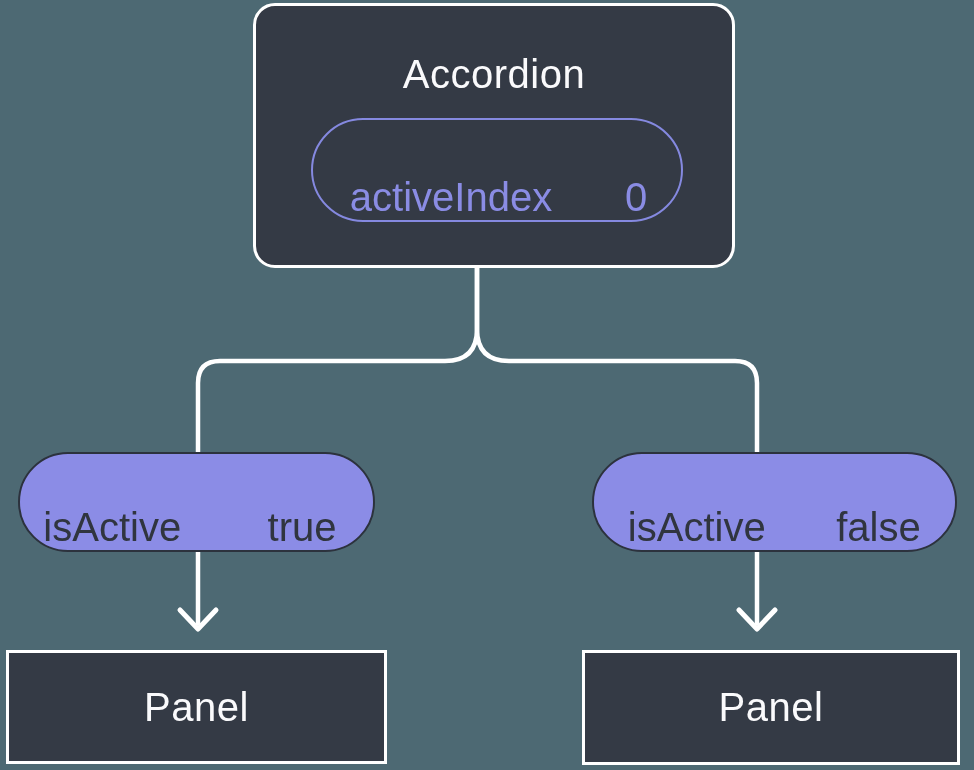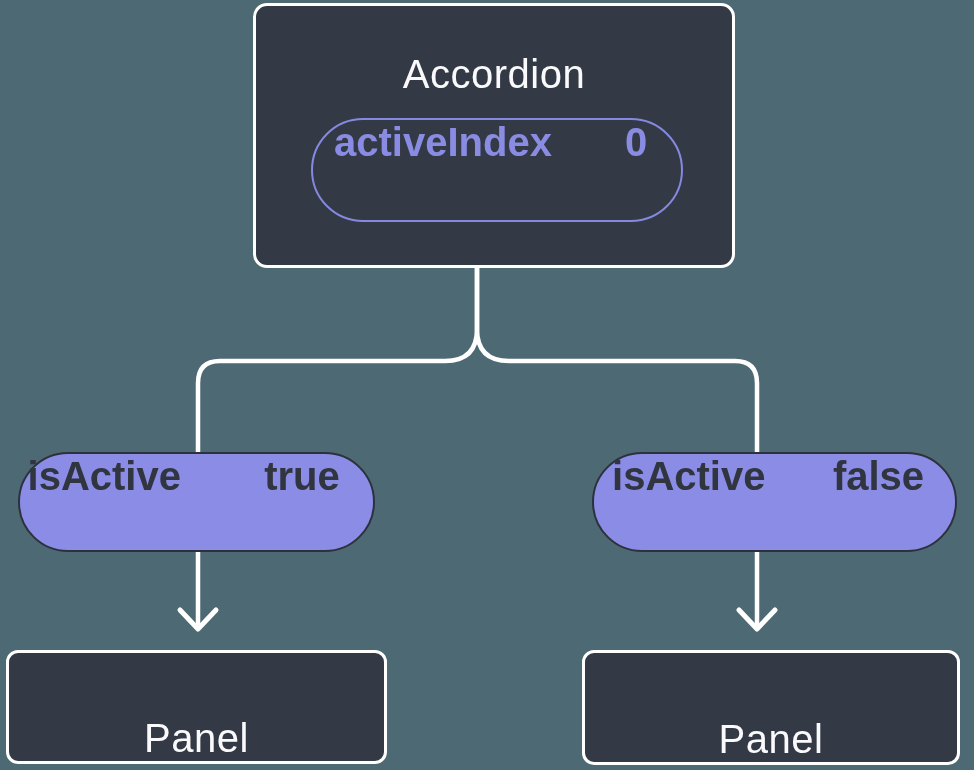--- a/index.html
+++ b/index.html
@@ -42,35 +42,35 @@
     stroke-linejoin:round;
   }
   .node{
     position:absolute;
     background:var(--node-fill);
     border:3.5px solid var(--node-border);
     z-index:1;
   }
   .node-root{
     left:253px;top:3px;width:482px;height:265px;
-    border-radius:14px;
+    border-radius:22px;
   }
   .node-title{
     position:absolute;left:0;top:48px;width:100%;
     text-align:center;
     font-size:40px;line-height:40px;font-weight:500;
     color:var(--title-text);
     letter-spacing:0.5px;
   }
   .pill{
     position:absolute;
     display:flex;
-    align-items:flex-start;
+    align-items:flex-end;
     z-index:1;
-    font-size:40px;font-weight:700;gap:8px;
+    font-size:40px;font-weight:400;
   }
   .pill .cell{
     display:flex;align-items:center;justify-content:center;
   }
   .pill .cell-name{flex:1 1 auto;}
   .state-pill{
     left:55px;top:112px;width:372px;height:104px;
     border:2px solid var(--accent-purple-line);
     border-radius:52px;
     color:#8a8ce4;
@@ -89,22 +89,22 @@
   }
   .prop-pill .pill-divider{
     width:2.5px;background:var(--pill-border-dark);
   }
   .prop-pill-left{left:18px;width:357px;}
   .prop-pill-left .cell-value{width:142px;margin-left:24px;}
   .prop-pill-right{left:592px;width:365px;}
   .prop-pill-right .cell-value{width:153px;}
   .node-panel{
     border-width:3px;
-    border-radius:12px;
-    display:flex;align-items:flex-end;justify-content:center;
+    border-radius:0;
+    display:flex;align-items:center;justify-content:center;
     font-size:40px;font-weight:500;
     color:var(--title-text);
     letter-spacing:0.5px;
   }
   .node-panel-left{left:6px;top:650px;width:381px;height:114px;}
   .node-panel-right{left:582px;top:650px;width:378px;height:115px;}
 </style>
 </head>
 <body>
 

